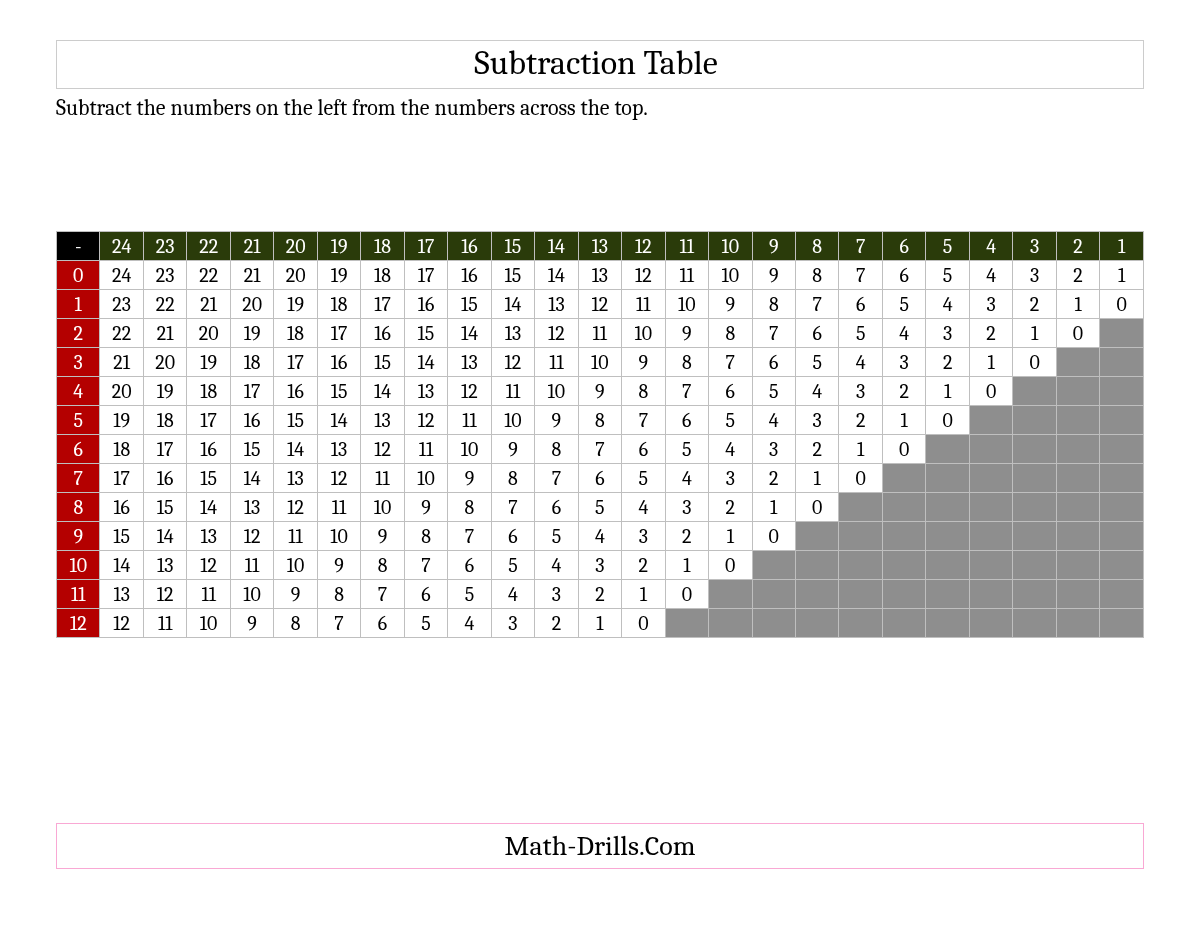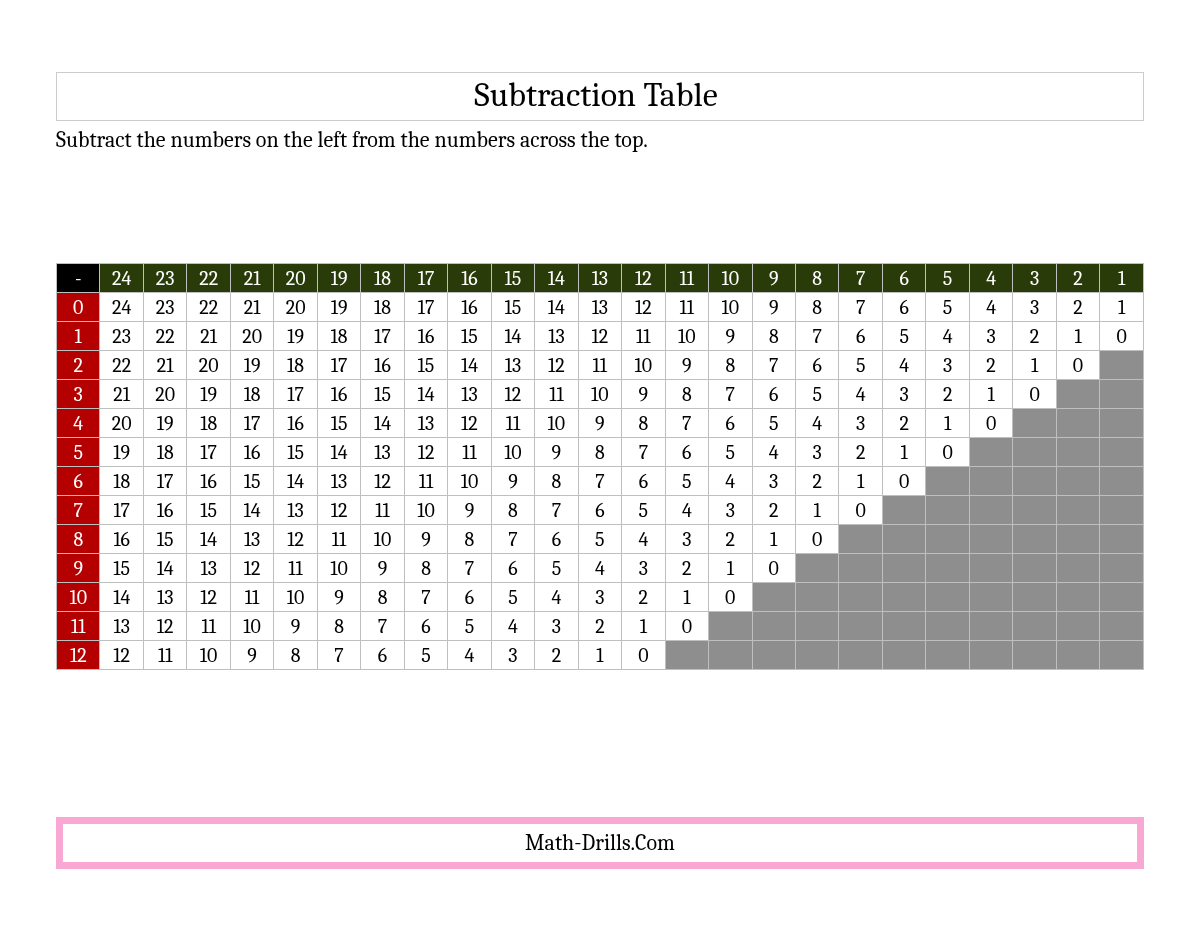--- a/index.html
+++ b/index.html
@@ -16,21 +16,20 @@
     padding: 40px 56px;
     height: 100%;
     position: relative;
   }
   .title-box {
     border: 1px solid #ccc;
     text-align: center;
     font-size: 34px;
     padding: 4px 8px 6px 0;
     line-height: 1.1;
-    margin-top: 32px;
   }
   .instruction {
     text-align: left;
     font-size: 22px;
     margin-top: 6px;
   }
   .table-wrap {
     margin-top: 110px;
   }
   table.sub {
@@ -63,23 +62,23 @@
   }
   table.sub td.neg {
     background: #8e8e8e;
     color: #8e8e8e;
   }
   .footer-box {
     position: absolute;
     left: 56px;
     right: 56px;
     bottom: 58px;
-    border: 7px solid #f9a8d4;
+    border: 1px solid #f9a8d4;
     text-align: center;
-    font-size: 22px;
+    font-size: 28px;
     padding: 6px 0;
   }
 </style>
 </head>
 <body>
 
 <div class="page">
   <div class="title-box">Subtraction Table</div>
   <div class="instruction">Subtract the numbers on the left from the numbers across the top.</div>
 

